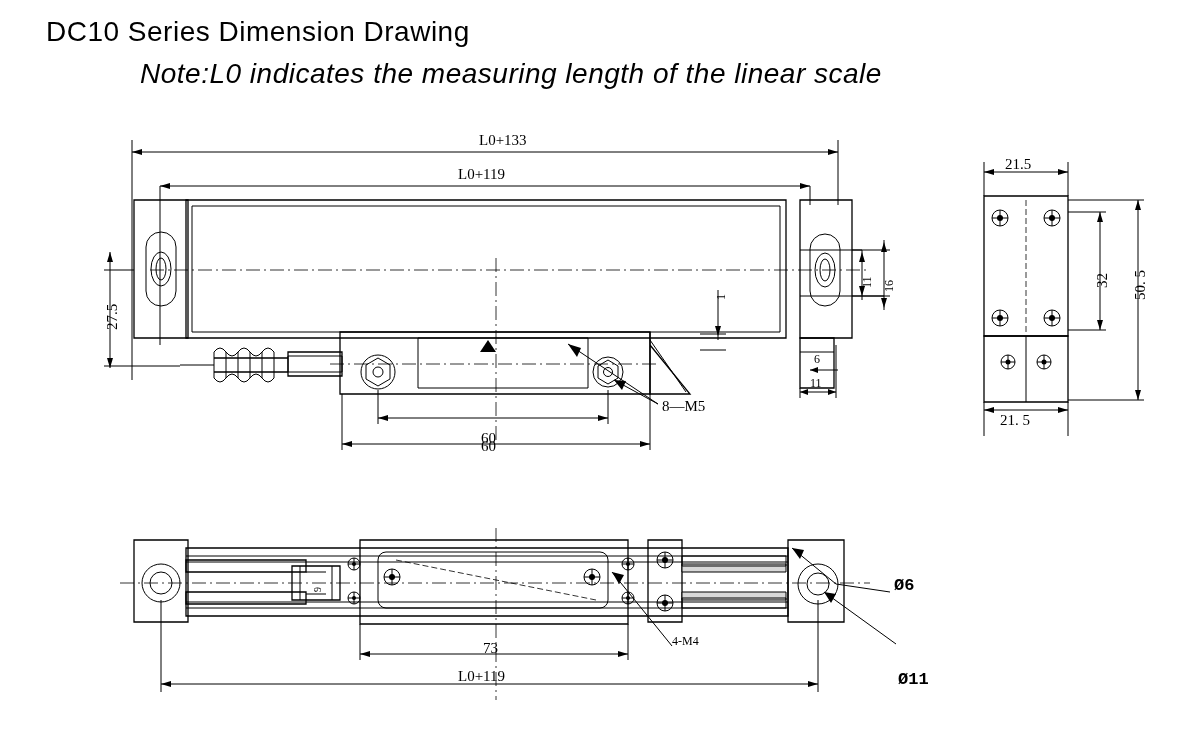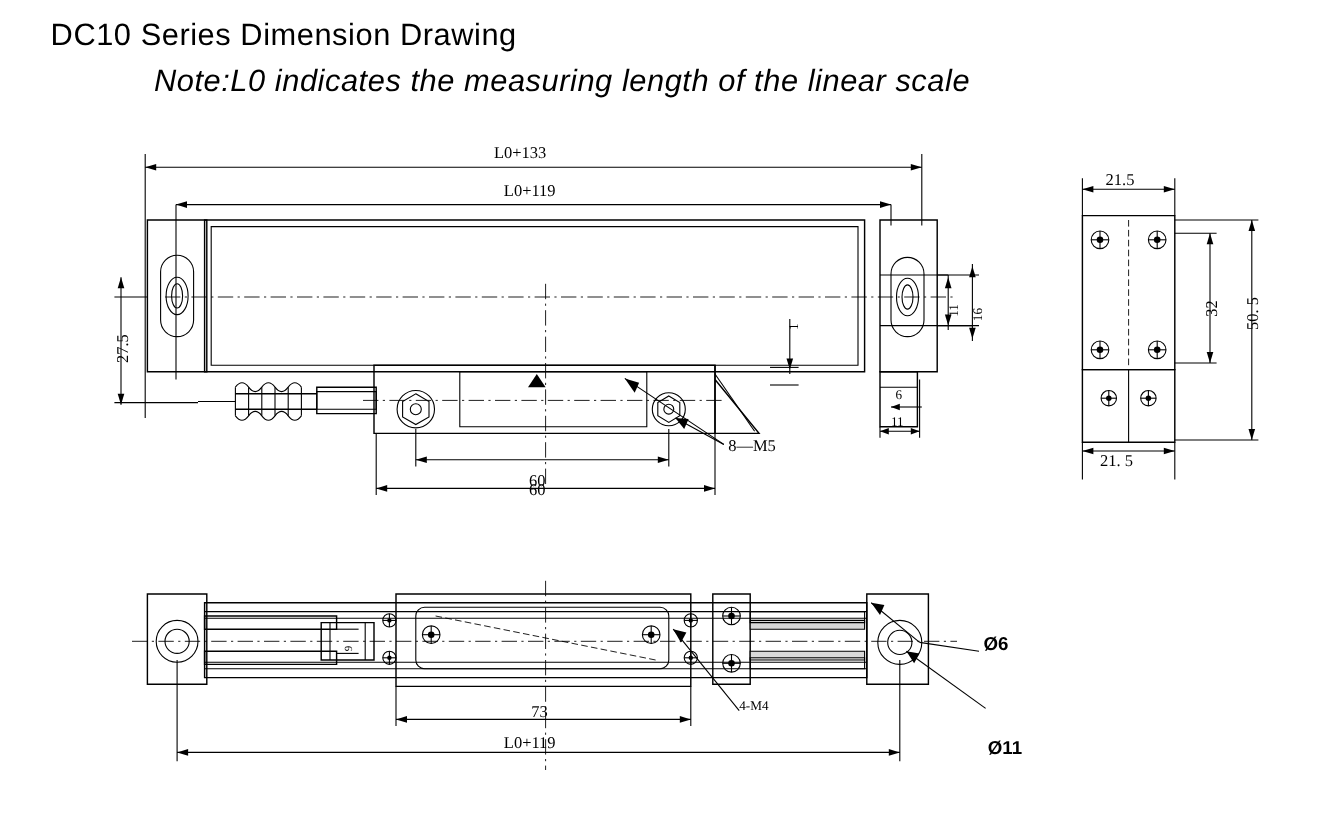--- a/index.html
+++ b/index.html
@@ -24,21 +24,21 @@
 
   .lbl{
     position:absolute;
     font-family:"Liberation Serif", serif;
     font-size:15px;
     white-space:nowrap;
     color:#000;
   }
   .lbl.sm{font-size:12px;}
   .lbl.xs{font-size:10px;}
-  .lbl.bold{font-weight:bold;font-size:17px;font-family:Liberation Sans, sans-serif;}
+  .lbl.bold{font-weight:bold;font-size:17px;font-family:Liberation Mono, monospace;}
   .rot{transform-origin:left top;transform:rotate(-90deg);}
   svg{position:absolute;left:0;top:0;}
   svg line, svg rect, svg path, svg circle, svg ellipse, svg polyline, svg polygon{
     vector-effect:non-scaling-stroke;
   }
   .thin{stroke:#000;stroke-width:1;fill:none;}
   .med{stroke:#000;stroke-width:1.3;fill:none;}
   .dash{stroke:#000;stroke-width:0.8;fill:none;stroke-dasharray:14 4 2 4;}
   .dash2{stroke:#000;stroke-width:0.8;fill:none;stroke-dasharray:6 3;}
   .fillk{fill:#000;stroke:none;}
@@ -340,21 +340,21 @@
 
   <line class="thin" x1="161" y1="684" x2="818" y2="684"></line>
   <path class="fillk" d="M161 684 l10 -3 l0 6 z"></path>
   <path class="fillk" d="M818 684 l-10 -3 l0 6 z"></path>
   <line class="thin" x1="161" y1="600" x2="161" y2="692"></line>
   <line class="thin" x1="818" y1="600" x2="818" y2="692"></line>
 
 </svg>
 </div>
 
-<div class="lbl" style="left:449px;top:132px;">L0+133</div>
+<div class="lbl" style="left:479px;top:132px;">L0+133</div>
 <div class="lbl" style="left:458px;top:166px;">L0+119</div>
 <div class="lbl rot" style="left:104px;top:330px;">27.5</div>
 <div class="lbl" style="left:481px;top:404px;margin-top:34px;">60</div>
 <div class="lbl" style="left:481px;top:430px;">60</div>
 <div class="lbl" style="left:662px;top:398px;">8—M5</div>
 <div class="lbl rot sm" style="left:714px;top:300px;">1</div>
 <div class="lbl rot sm" style="left:860px;top:288px;">11</div>
 <div class="lbl rot sm" style="left:882px;top:292px;">16</div>
 <div class="lbl sm" style="left:814px;top:352px;">6</div>
 <div class="lbl sm" style="left:810px;top:376px;">11</div>

